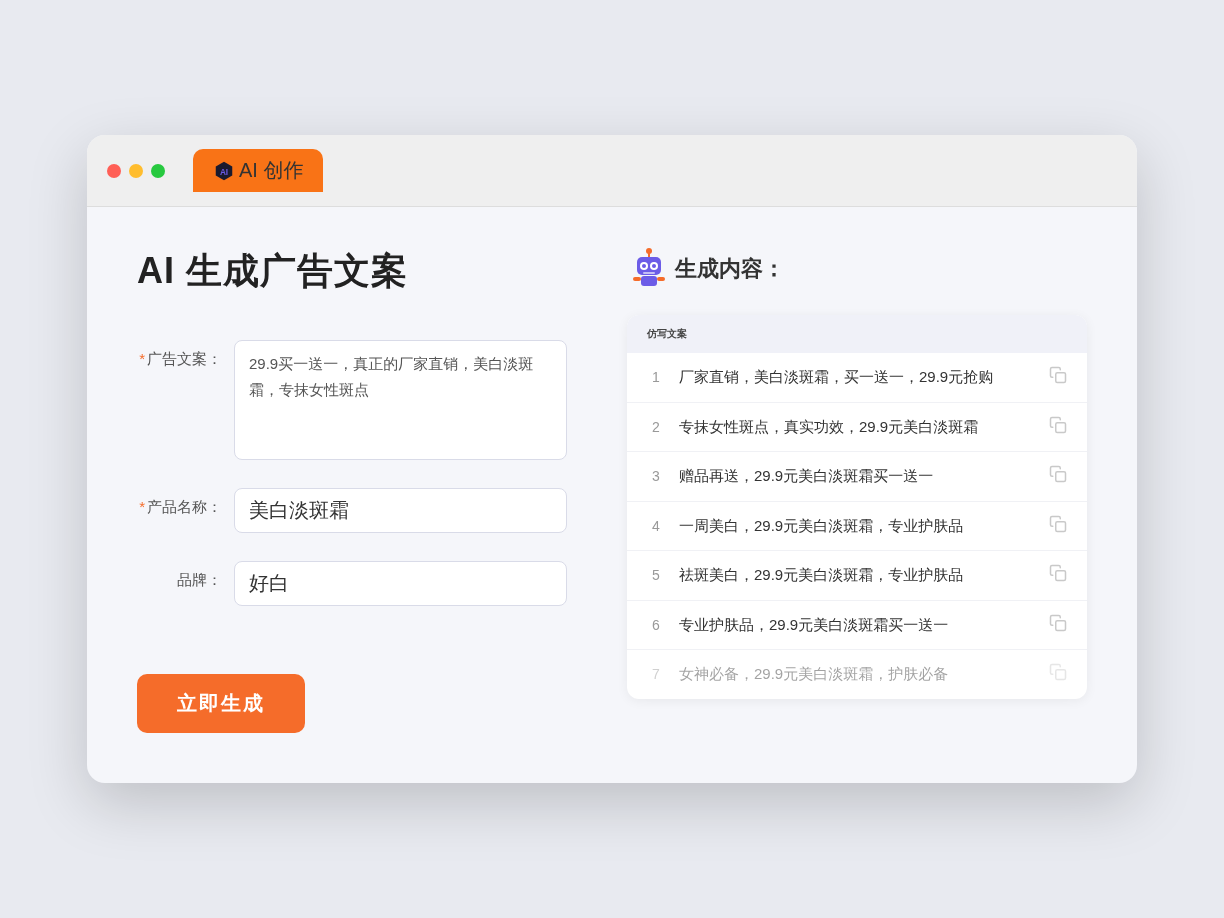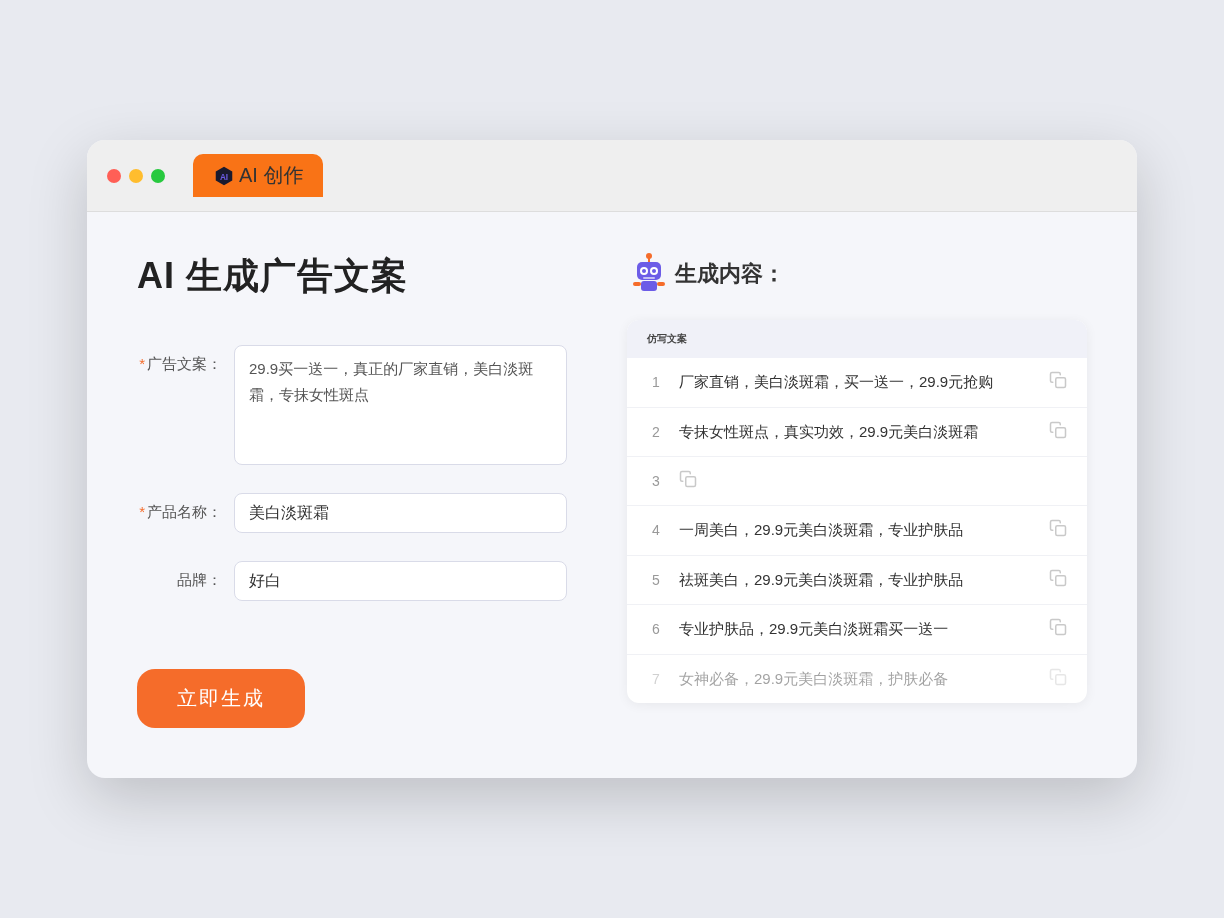--- a/index.html
+++ b/index.html
@@ -119,36 +119,36 @@
       font-family: inherit;
       line-height: 1.7;
       outline: none;
     }
 
     .form-input {
       flex: 1;
       border: 1px solid #d9dbe8;
       border-radius: 8px;
       padding: 10px 14px;
-      font-size: 16px;
+      font-size: 20px;
       color: #333;
       background: #fff;
       outline: none;
       font-family: inherit;
     }
 
     .generate-btn {
       margin-top: 40px;
       background: #f56c2a;
       color: #fff;
       border: none;
-      border-radius: 18px;
+      border-radius: 10px;
       padding: 16px 40px;
       font-size: 20px;
-      font-weight: 400;
+      font-weight: 700;
       cursor: pointer;
       letter-spacing: 2px;
       font-family: inherit;
     }
 
     
     .right-panel {
       flex: 1;
     }
 
@@ -307,20 +307,21 @@
             <div class="result-row">
               <span class="row-number">2</span>
               <span class="row-text">专抹女性斑点，真实功效，29.9元美白淡斑霜</span>
               <div style="cursor: pointer; opacity: 0.45; flex-shrink: 0;"><svg width="18" height="18" viewBox="0 0 24 24" fill="none" stroke="#888" stroke-width="2" stroke-linecap="round" stroke-linejoin="round">
                   <rect x="9" y="9" width="13" height="13" rx="2"></rect>
                   <path d="M5 15H4a2 2 0 0 1-2-2V4a2 2 0 0 1 2-2h9a2 2 0 0 1 2 2v1"></path>
                 </svg></div>
             </div>
             <div class="result-row">
               <span class="row-number">3</span>
+              <span class="row-text">赠品再送，29.9元美白淡斑霜买一送一</span>
               <div style="cursor: pointer; opacity: 0.45; flex-shrink: 0;"><svg width="18" height="18" viewBox="0 0 24 24" fill="none" stroke="#888" stroke-width="2" stroke-linecap="round" stroke-linejoin="round">
                   <rect x="9" y="9" width="13" height="13" rx="2"></rect>
                   <path d="M5 15H4a2 2 0 0 1-2-2V4a2 2 0 0 1 2-2h9a2 2 0 0 1 2 2v1"></path>
                 </svg></div>
             </div>
             <div class="result-row">
               <span class="row-number">4</span>
               <span class="row-text">一周美白，29.9元美白淡斑霜，专业护肤品</span>
               <div style="cursor: pointer; opacity: 0.45; flex-shrink: 0;"><svg width="18" height="18" viewBox="0 0 24 24" fill="none" stroke="#888" stroke-width="2" stroke-linecap="round" stroke-linejoin="round">
                   <rect x="9" y="9" width="13" height="13" rx="2"></rect>

